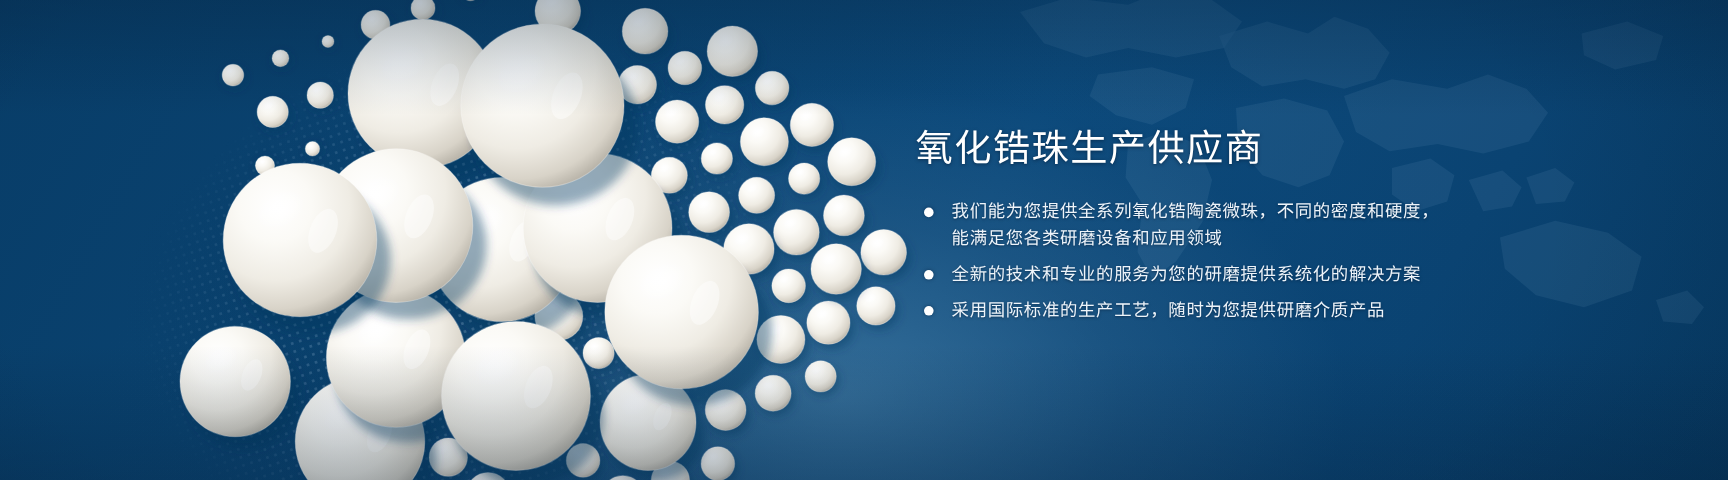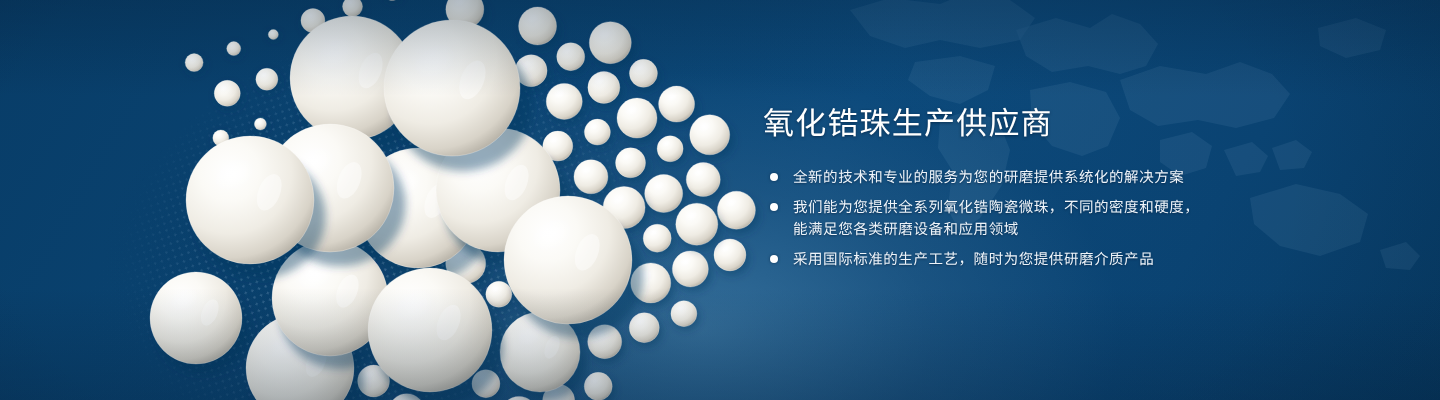--- a/index.html
+++ b/index.html
@@ -538,26 +538,26 @@
   </div>
 
   <div class="bg-vignette"></div>
   <div class="bg-topshade"></div>
 
   <div class="copy">
     <h1 class="headline">氧化锆珠生产供应商</h1>
     <ul class="bullets">
         <li class="bullet">
           <span class="dot"></span>
-          <span class="bullet-line">全新的技术和专业的服务为您的研磨提供系统化的解决方案</span>
+          <span class="bullet-line">我们能为您提供全系列氧化锆陶瓷微珠，不同的密度和硬度，</span>
+          <span class="bullet-line">能满足您各类研磨设备和应用领域</span>
         </li>
         <li class="bullet">
           <span class="dot"></span>
-          <span class="bullet-line">我们能为您提供全系列氧化锆陶瓷微珠，不同的密度和硬度，</span>
-          <span class="bullet-line">能满足您各类研磨设备和应用领域</span>
+          <span class="bullet-line">全新的技术和专业的服务为您的研磨提供系统化的解决方案</span>
         </li>
         <li class="bullet">
           <span class="dot"></span>
           <span class="bullet-line">采用国际标准的生产工艺，随时为您提供研磨介质产品</span>
         </li>
       </ul>
   </div>
 
 </div>
 

